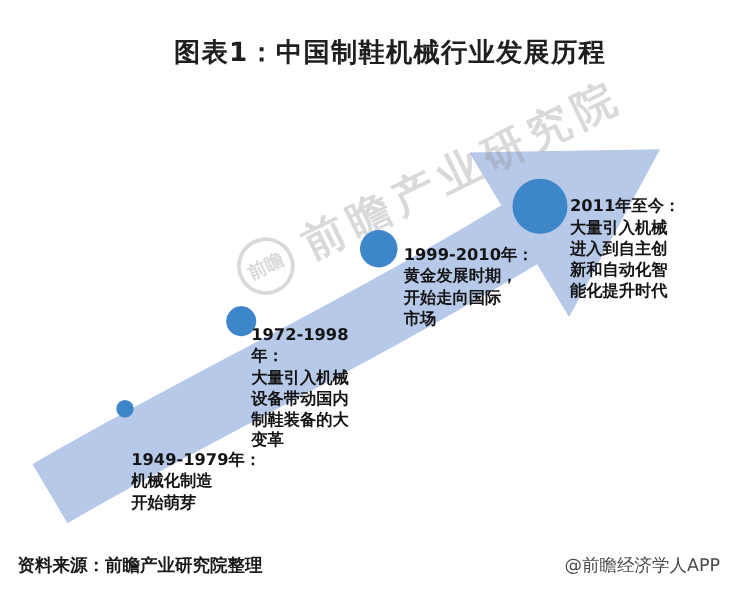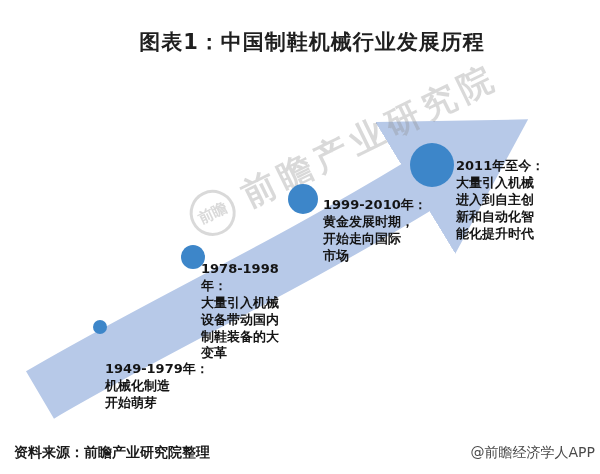--- a/index.html
+++ b/index.html
@@ -91,21 +91,21 @@
     position: absolute;
     left: 14px;
     bottom: 12px;
     font-size: 14px;
     font-weight: bold;
     color: #1a1a1a;
     text-align: right;
   }
   .footer-credit {
     position: absolute;
-    right: 5px;
+    right: 24px;
     bottom: 12px;
     font-size: 14px;
     color: #4a4a4a;
   }
 </style>
 </head>
 <body>
 
 <div class="canvas">
 
@@ -126,21 +126,21 @@
   </div>
 
   <span class="dot dot1"></span>
   <span class="dot dot2"></span>
   <span class="dot dot3"></span>
   <span class="dot dot4"></span>
 
   <div class="node-label label1">1949-1979年：
 机械化制造
 开始萌芽</div>
-  <div class="node-label label2">1978-1998年：
+  <div class="node-label label2">1972-1998年：
 大量引入机械
 设备带动国内
 制鞋装备的大
 变革</div>
   <div class="node-label label3">1999-2010年：
 黄金发展时期，
 开始走向国际
 市场</div>
   <div class="node-label label4">2011年至今：
 大量引入机械

